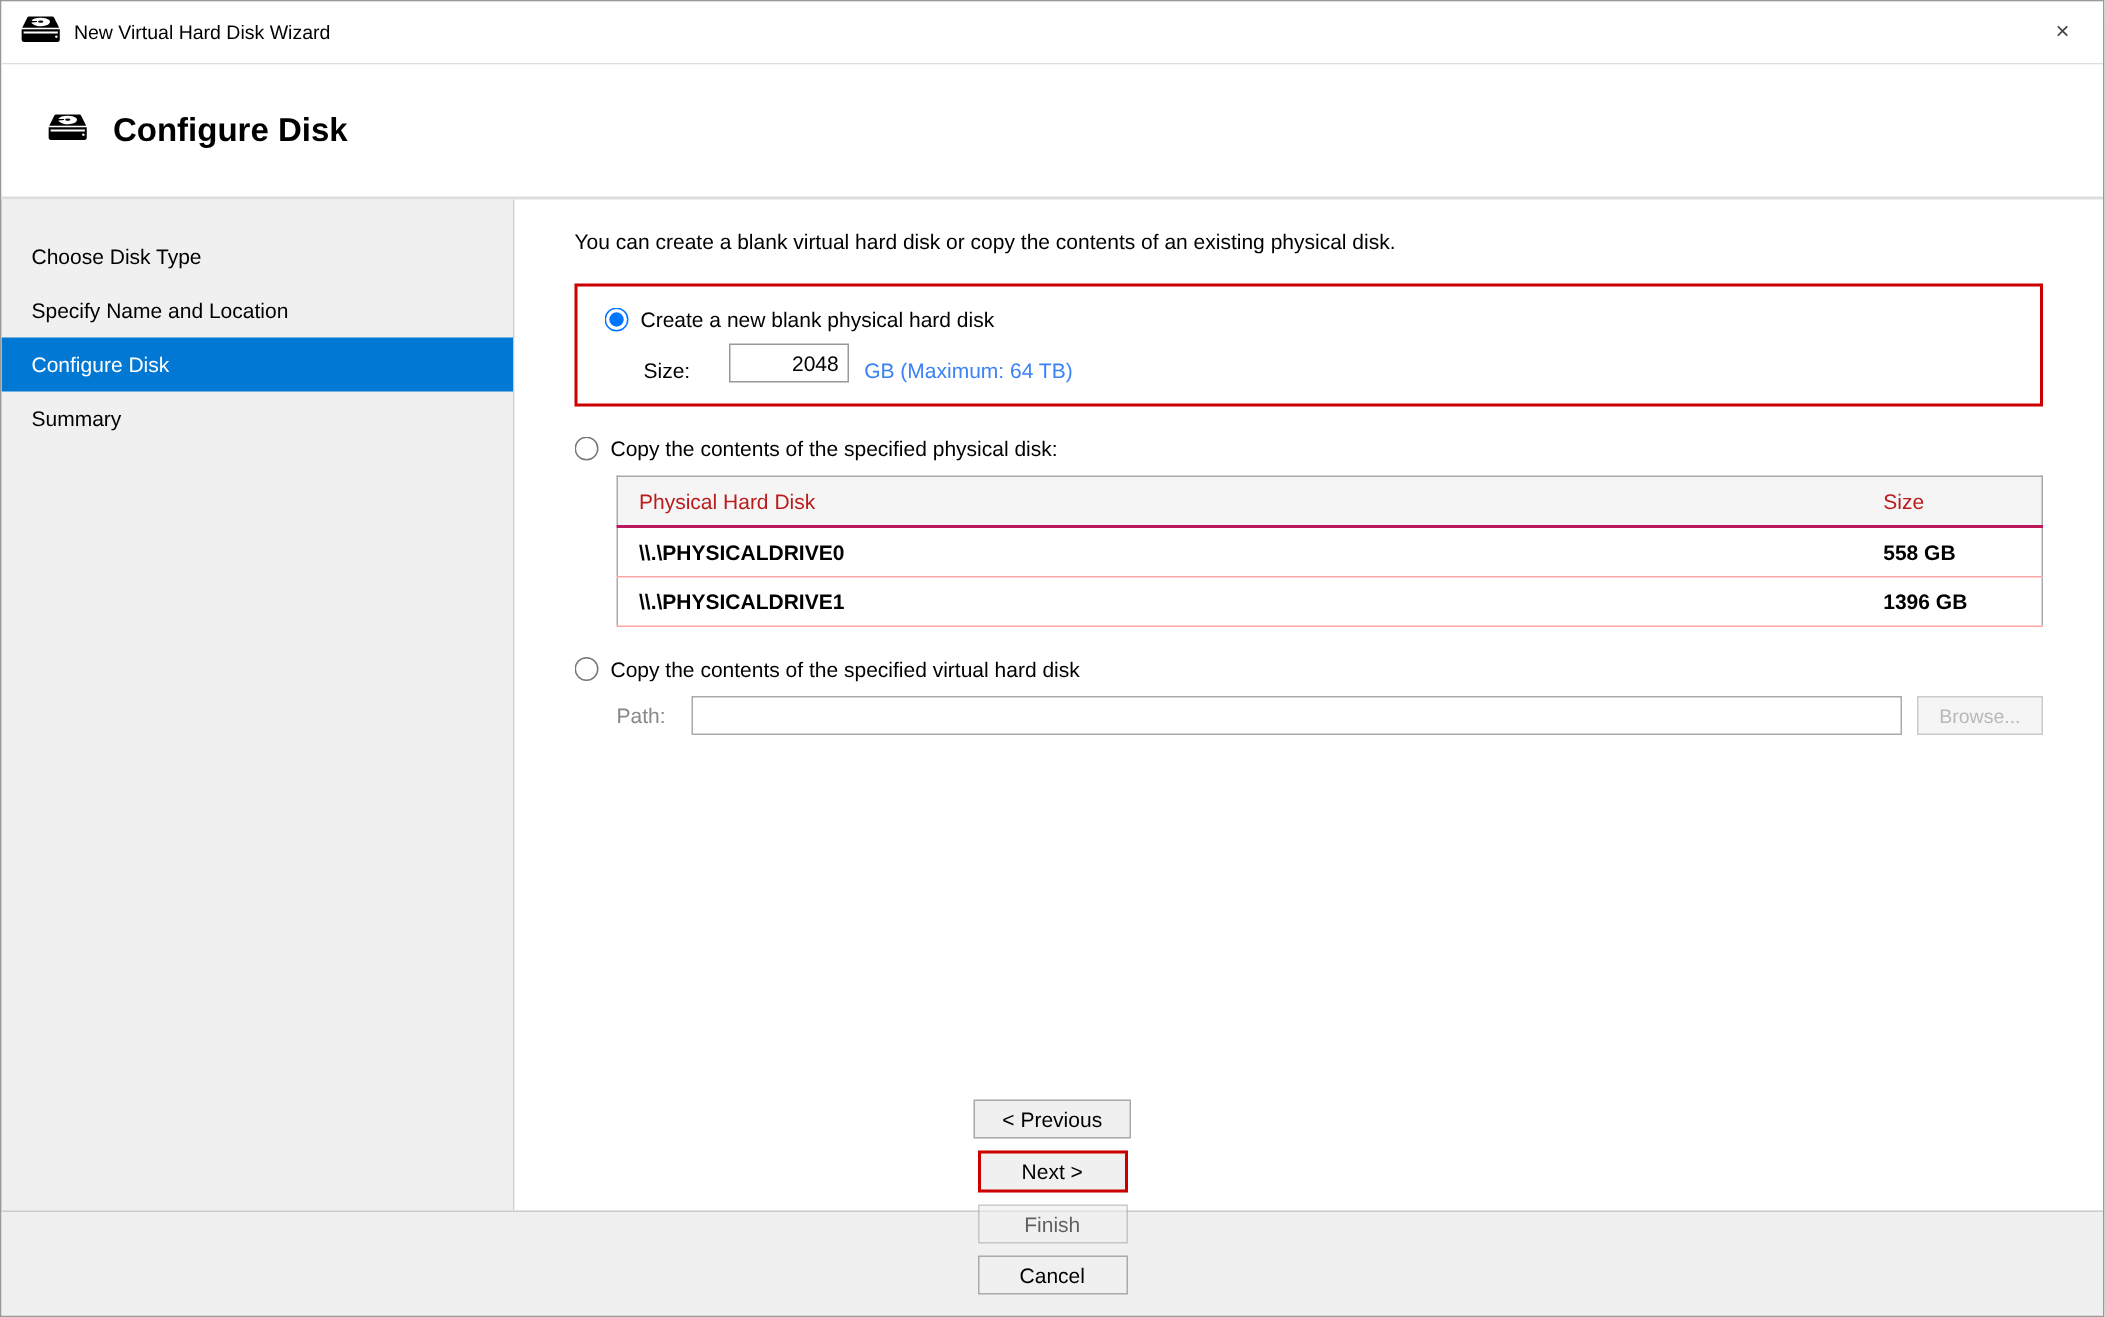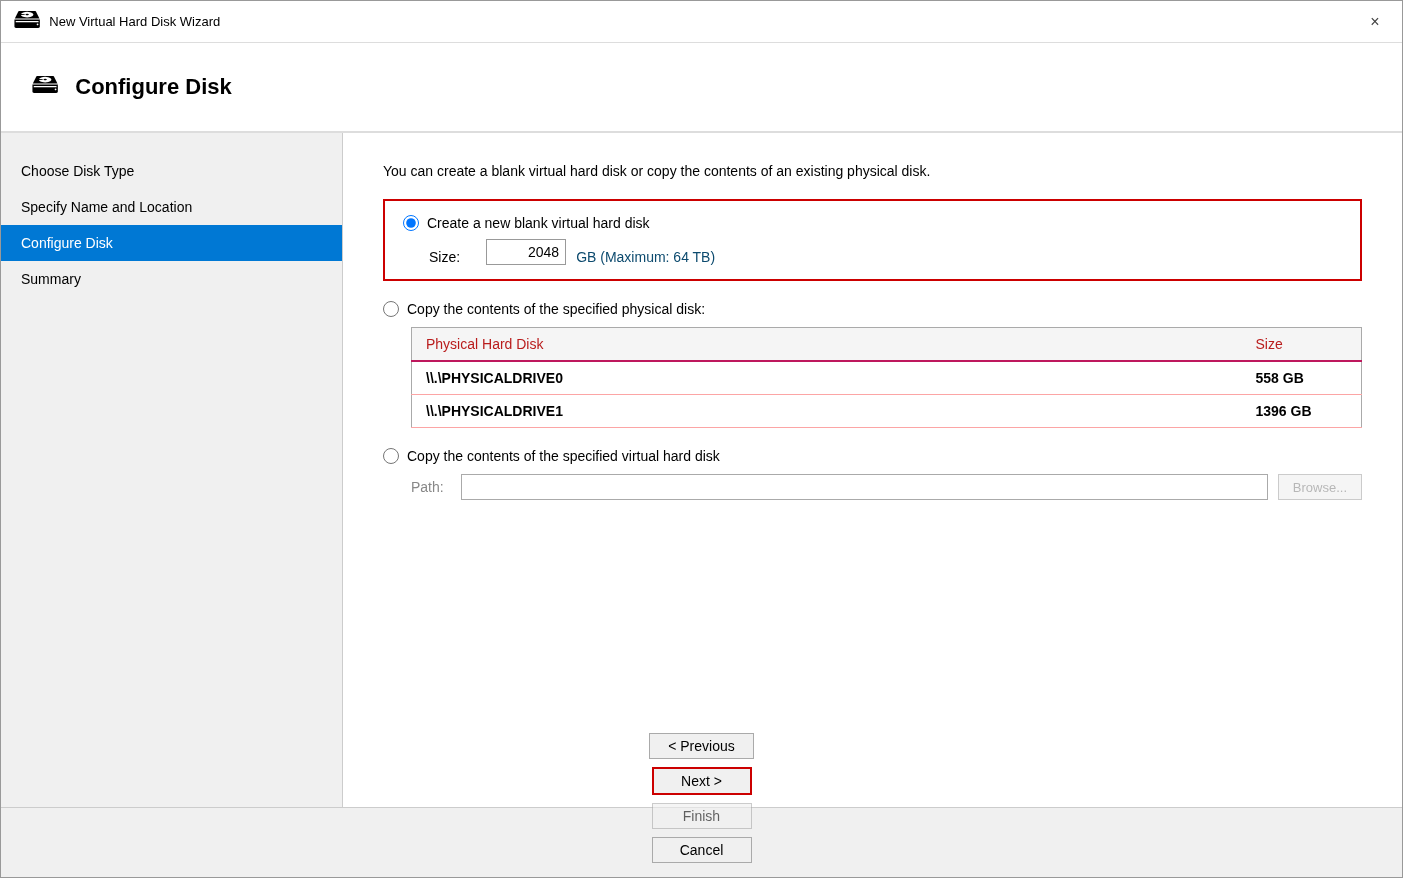--- a/index.html
+++ b/index.html
@@ -86,21 +86,21 @@
       color: #000;
       font-size: 14px;
     }
     .sidebar-item.active {
       background: #0078d4;
       color: #ffffff;
     }
 
     .main-content {
       flex: 1;
-      padding: 30px 40px;
+      padding: 20px 40px;
       background: #ffffff;
       overflow-y: auto;
     }
 
     .description-text {
       font-size: 14px;
       color: #000;
       margin-bottom: 20px;
     }
 
@@ -143,21 +143,21 @@
       width: 80px;
       height: 26px;
       border: 1px solid #999;
       padding: 2px 6px;
       font-size: 14px;
       text-align: right;
       margin-left: 16px;
     }
     .size-unit {
       font-size: 14px;
-      color: #0c4a6e;
+      color: #3b82f6;
     }
 
     .copy-physical-section {
       margin-bottom: 16px;
     }
     .physical-disk-table {
       border: 1px solid #aaa;
       margin-left: 28px;
       margin-top: 10px;
       width: calc(100% - 28px);
@@ -292,21 +292,21 @@
       </div>
     </div>
 
     <div class="main-content">
 
       <p class="description-text">You can create a blank virtual hard disk or copy the contents of an existing physical disk.</p>
 
       <div class="create-blank-box">
         <div class="radio-option">
           <input type="radio" name="disk-option" id="opt1" checked="" style="">
-          <label for="opt1" class="radio-label">Create a new blank virtual hard disk</label>
+          <label for="opt1" class="radio-label">Create a new blank physical hard disk</label>
         </div>
         <div class="size-row">
           <span class="size-label">Size:</span>
           <input type="text" class="size-input" value="2048" style="">
           <span class="size-unit">GB (Maximum: 64 TB)</span>
         </div>
       </div>
 
       <div class="copy-physical-section">
         <div class="radio-option">

